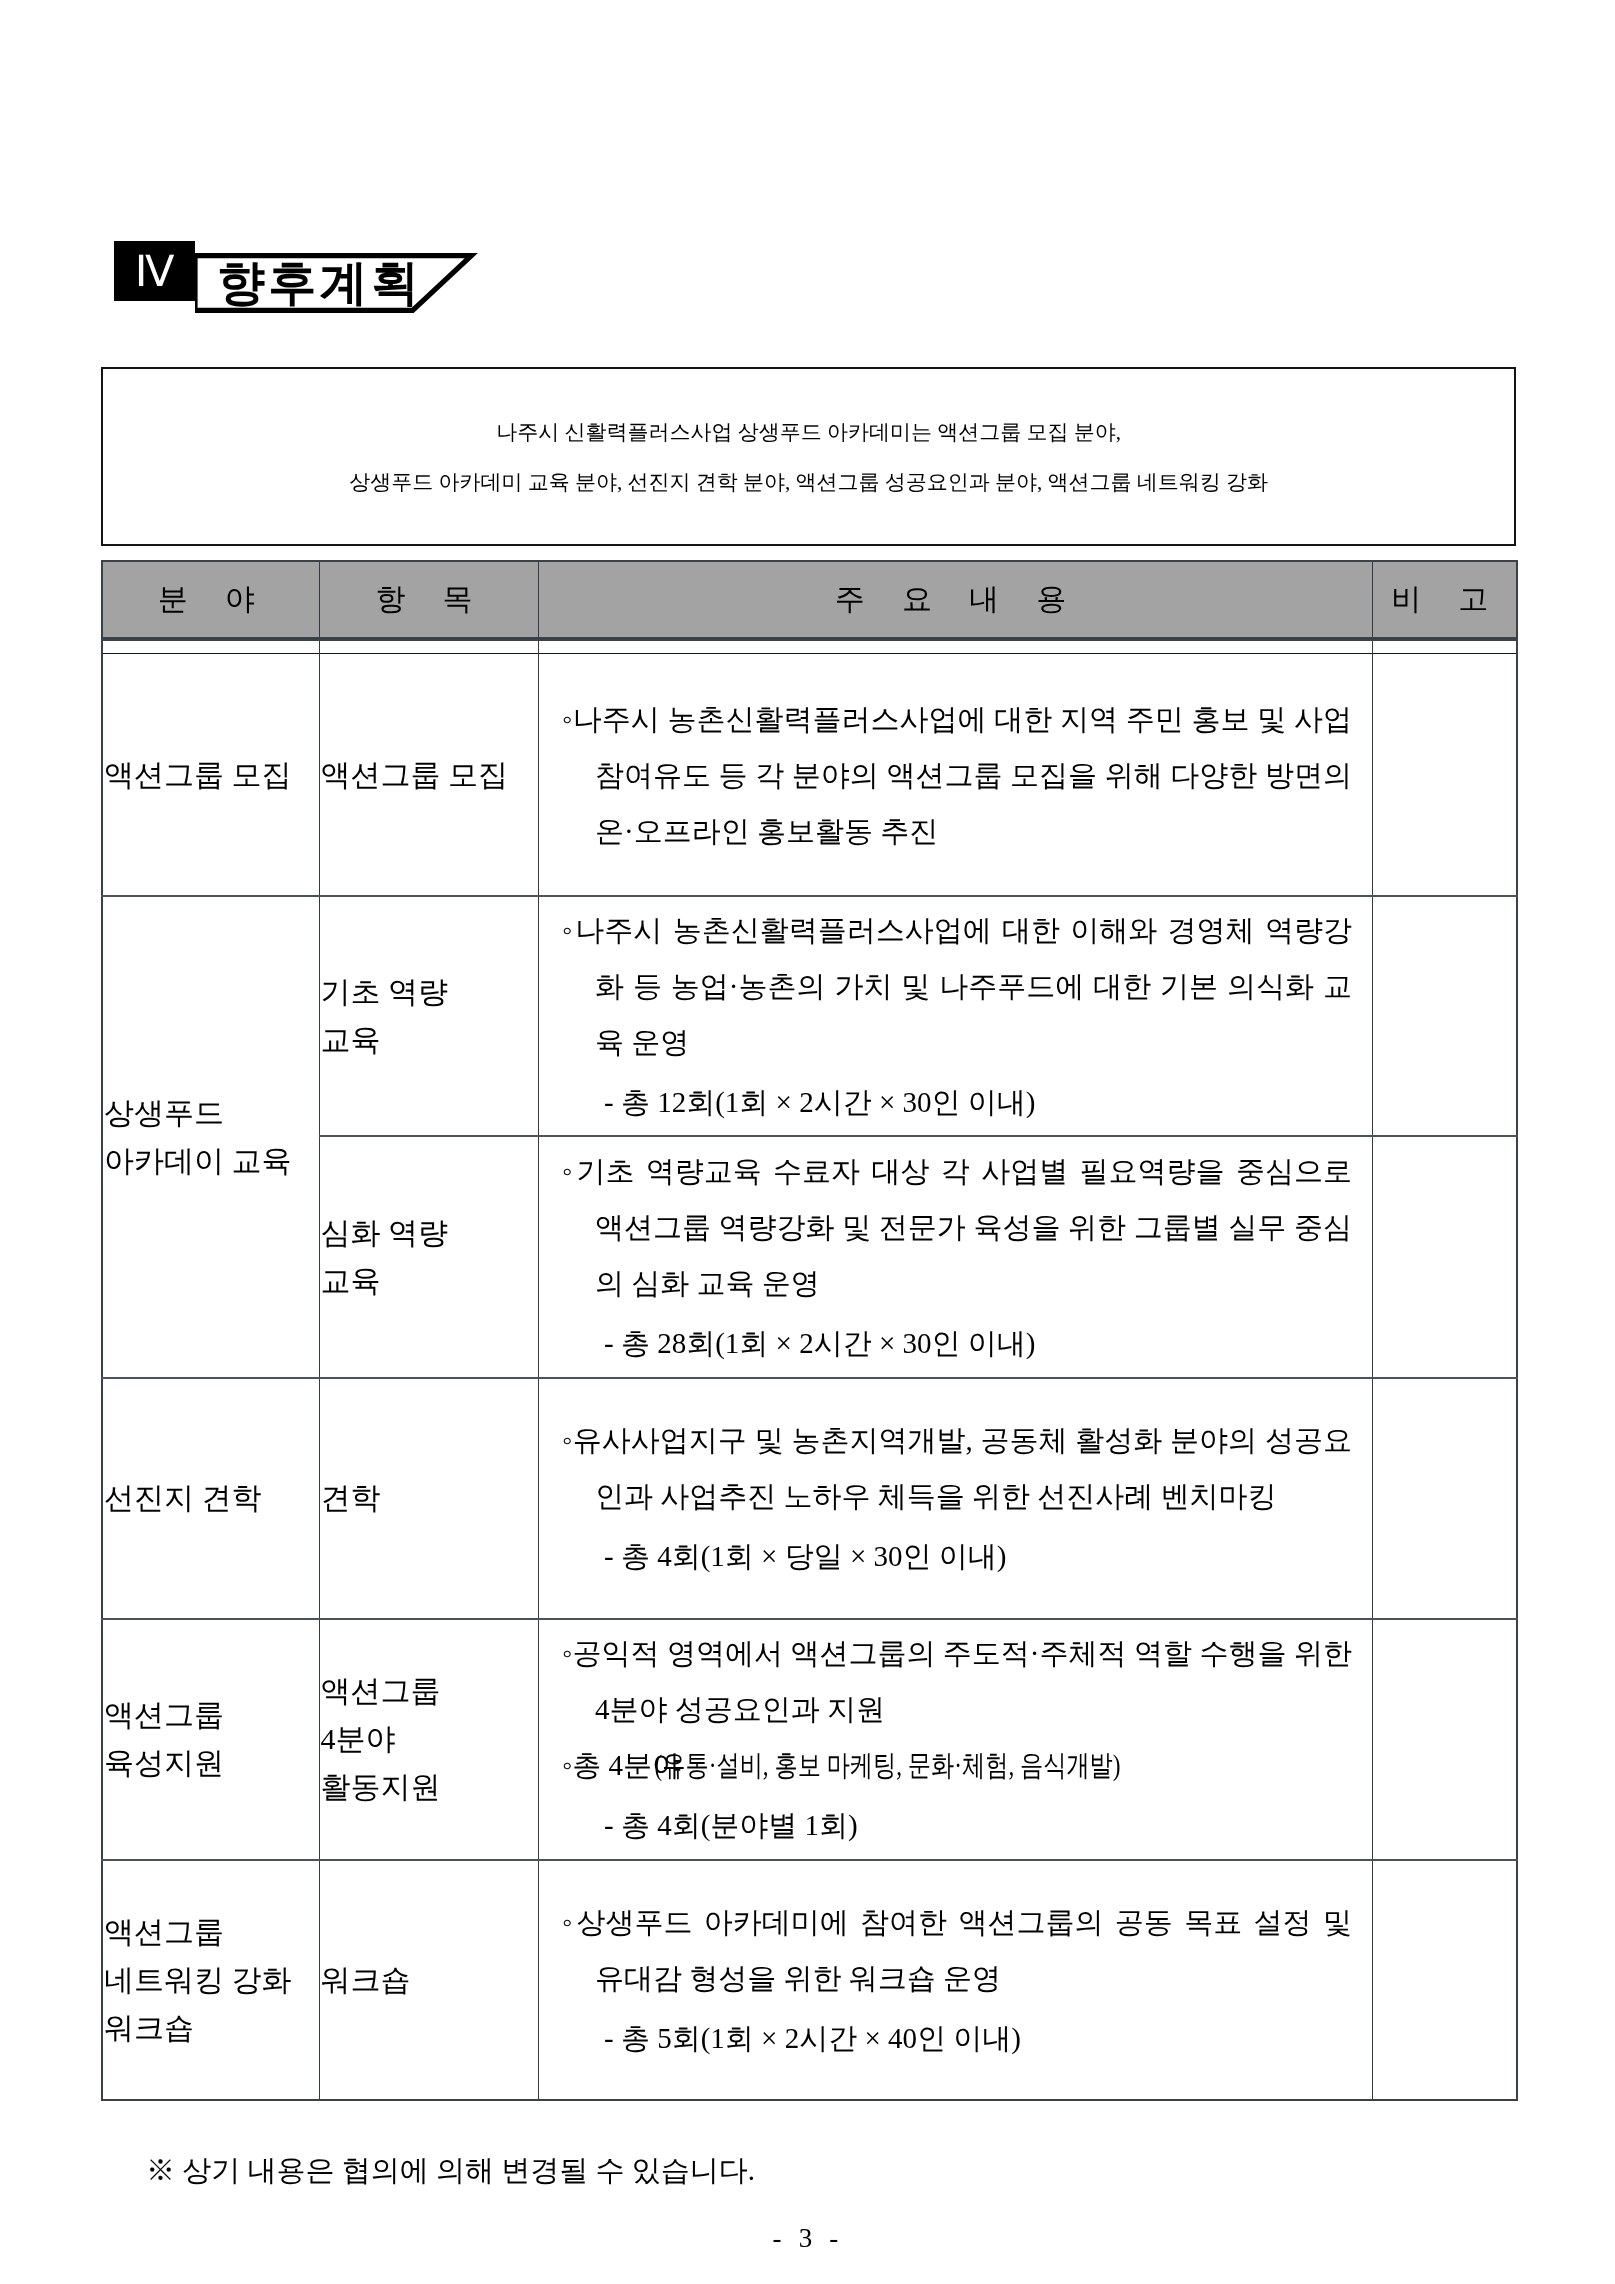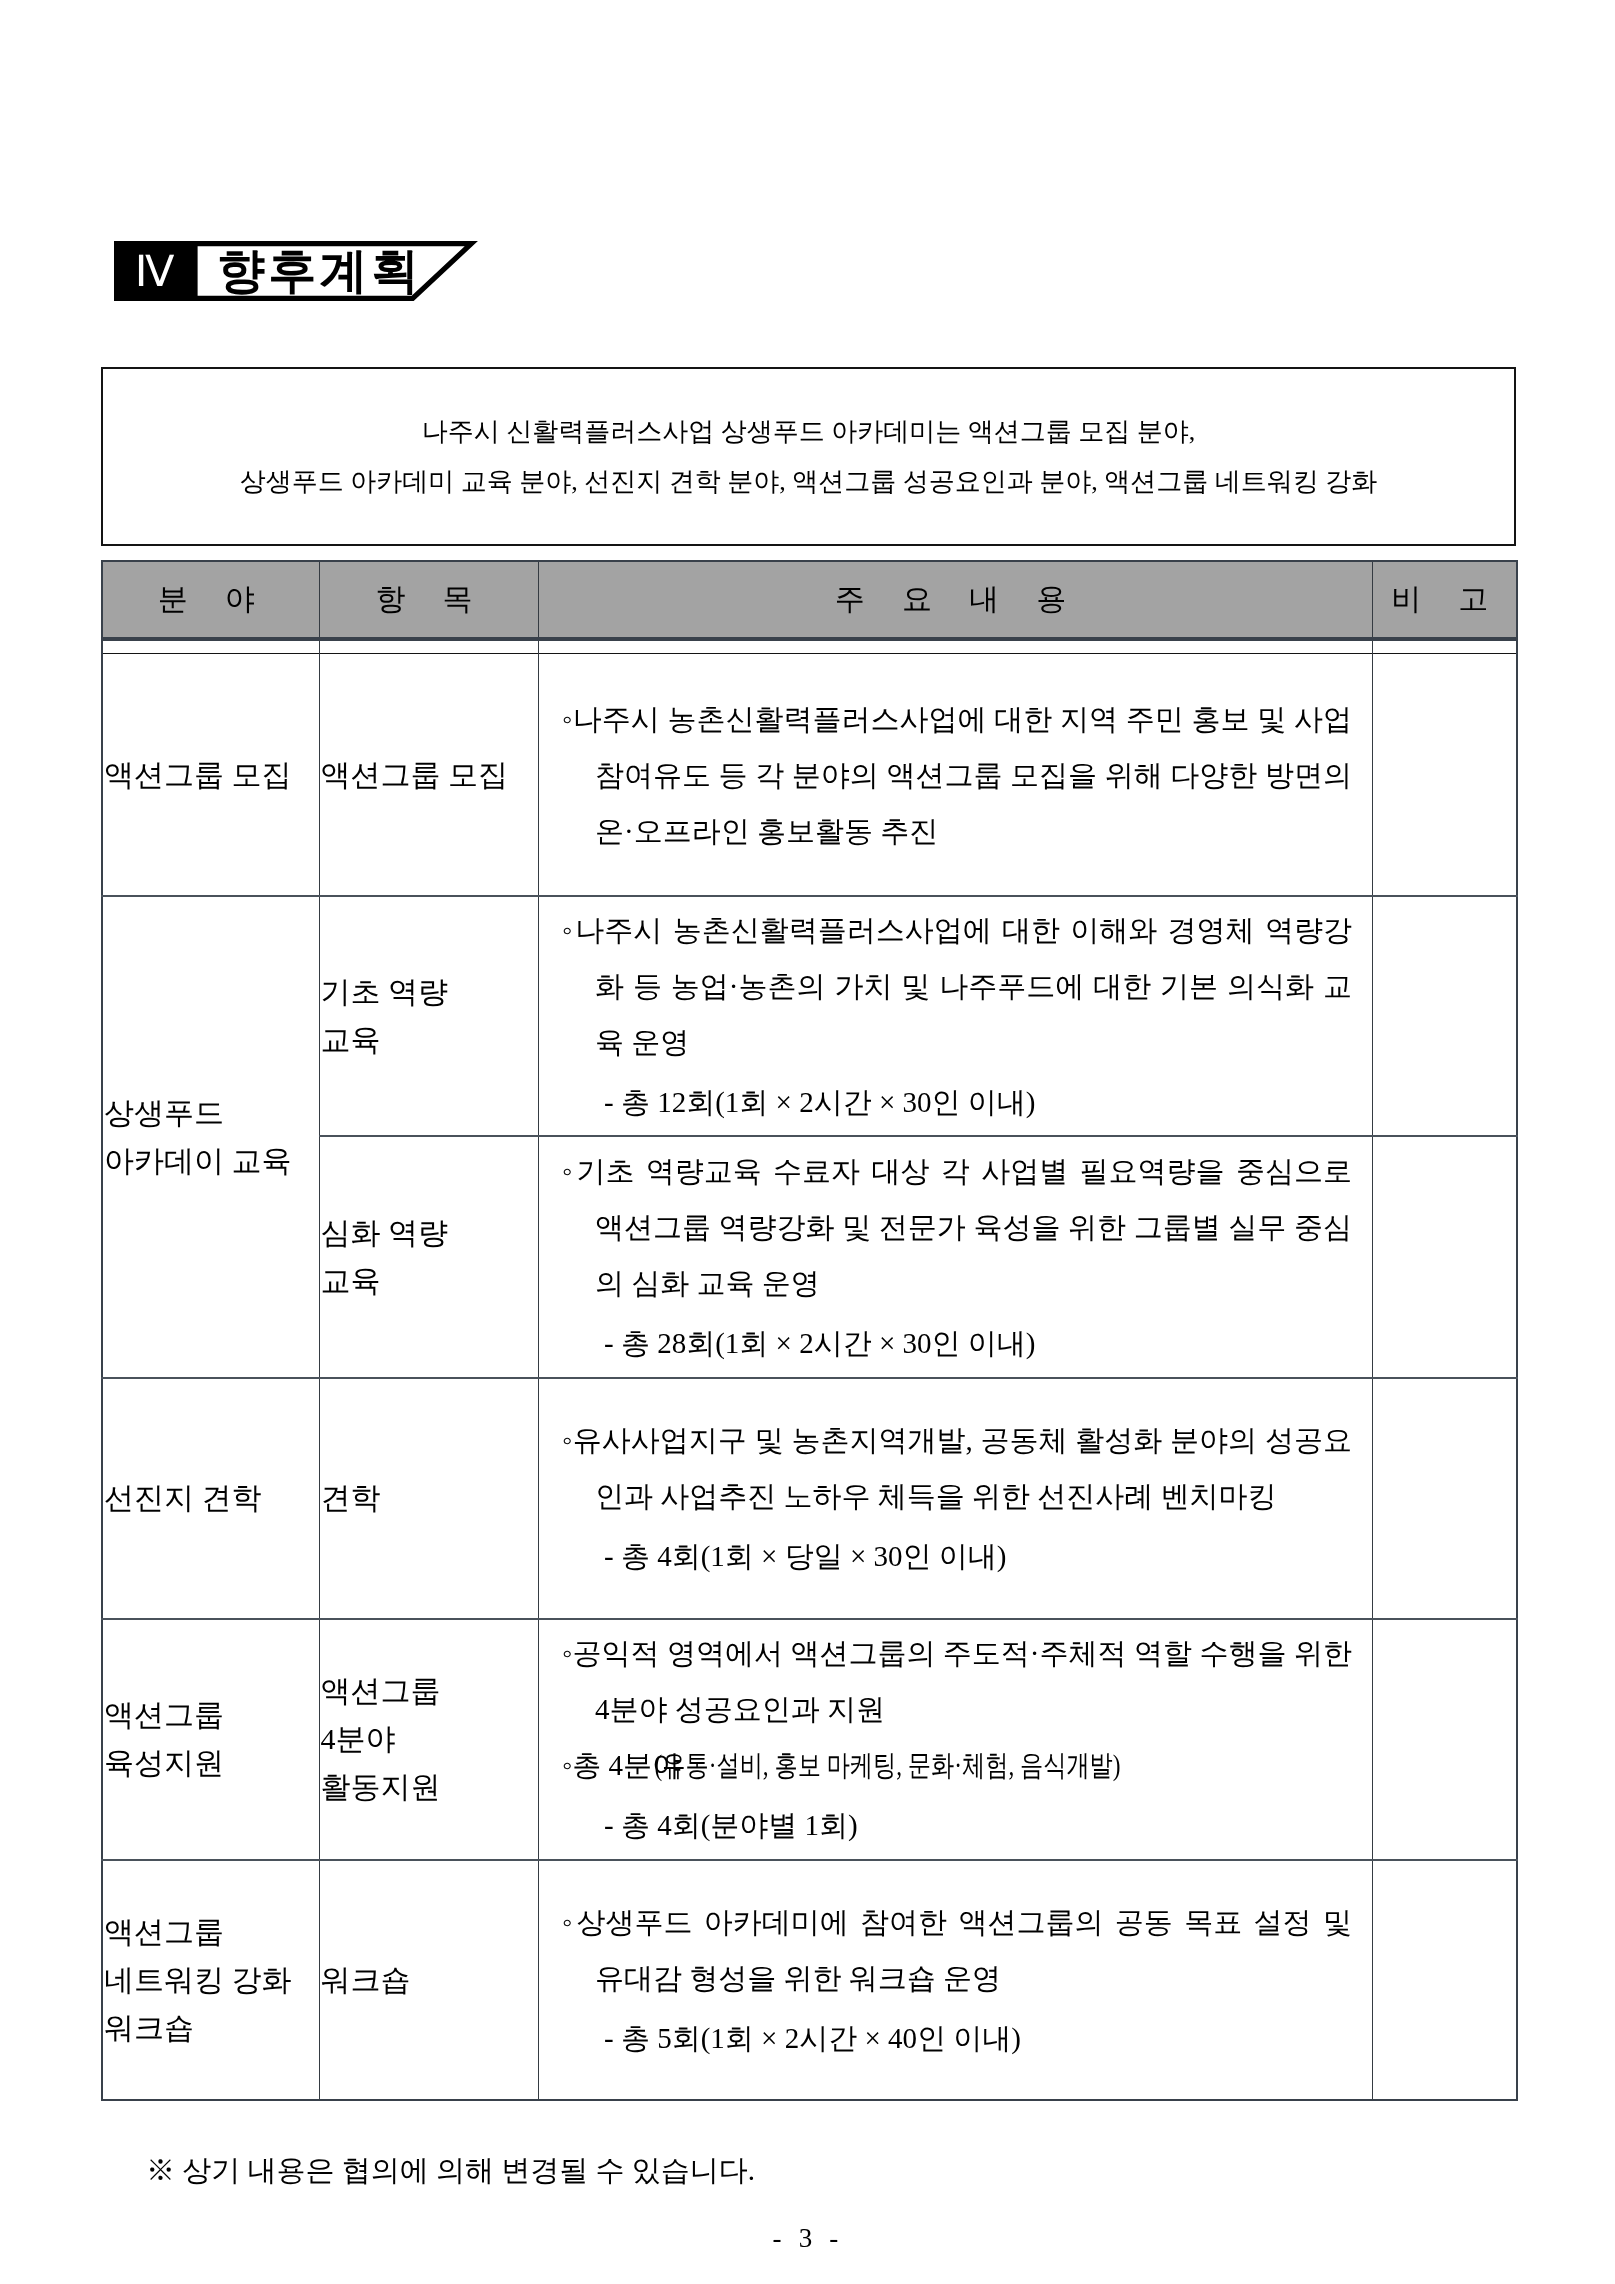--- a/index.html
+++ b/index.html
@@ -15,38 +15,38 @@
   .badge-wrap {
     position: absolute; left: 114px; top: 241px;
     height: 60px; display: flex;
   }
   .badge-roman {
     width: 81px; height: 60px;
     background: #000; color: #fff;
     display: flex; align-items: center; justify-content: center;
     font-size: 43px; font-family: "Liberation Serif", serif;
   }
-  .badge-plate { position: relative; width: 290px; height: 60px; }
+  .badge-plate { position: relative; width: 290px; height: 60px; margin-top: 12px; }
   .badge-plate svg { position: absolute; left: 0; top: 0; display: block; }
   .badge-title {
     position: absolute; left: 22px; top: 0; height: 60px;
     display: flex; align-items: center;
     font-family: "Liberation Sans", "DejaVu Sans", sans-serif;
     font-weight: bold; font-size: 48px; letter-spacing: 3.3px;
   }
 
   
   .intro-box {
     position: absolute; left: 101px; top: 367px;
     width: 1415px; height: 179px;
     border: 2px solid #141414; box-sizing: border-box;
     display: flex; flex-direction: column;
     justify-content: center; align-items: center;
     text-align: center;
-    font-size: 26px; line-height: 50px;
+    font-size: 21px; line-height: 50px;
   }
 
   
   table.plan {
     position: absolute; left: 101px; top: 560px;
     width: 1415px;
     border-collapse: collapse; table-layout: fixed;
     border: 2.6px solid #39414b;
     font-size: 29px;
   }

